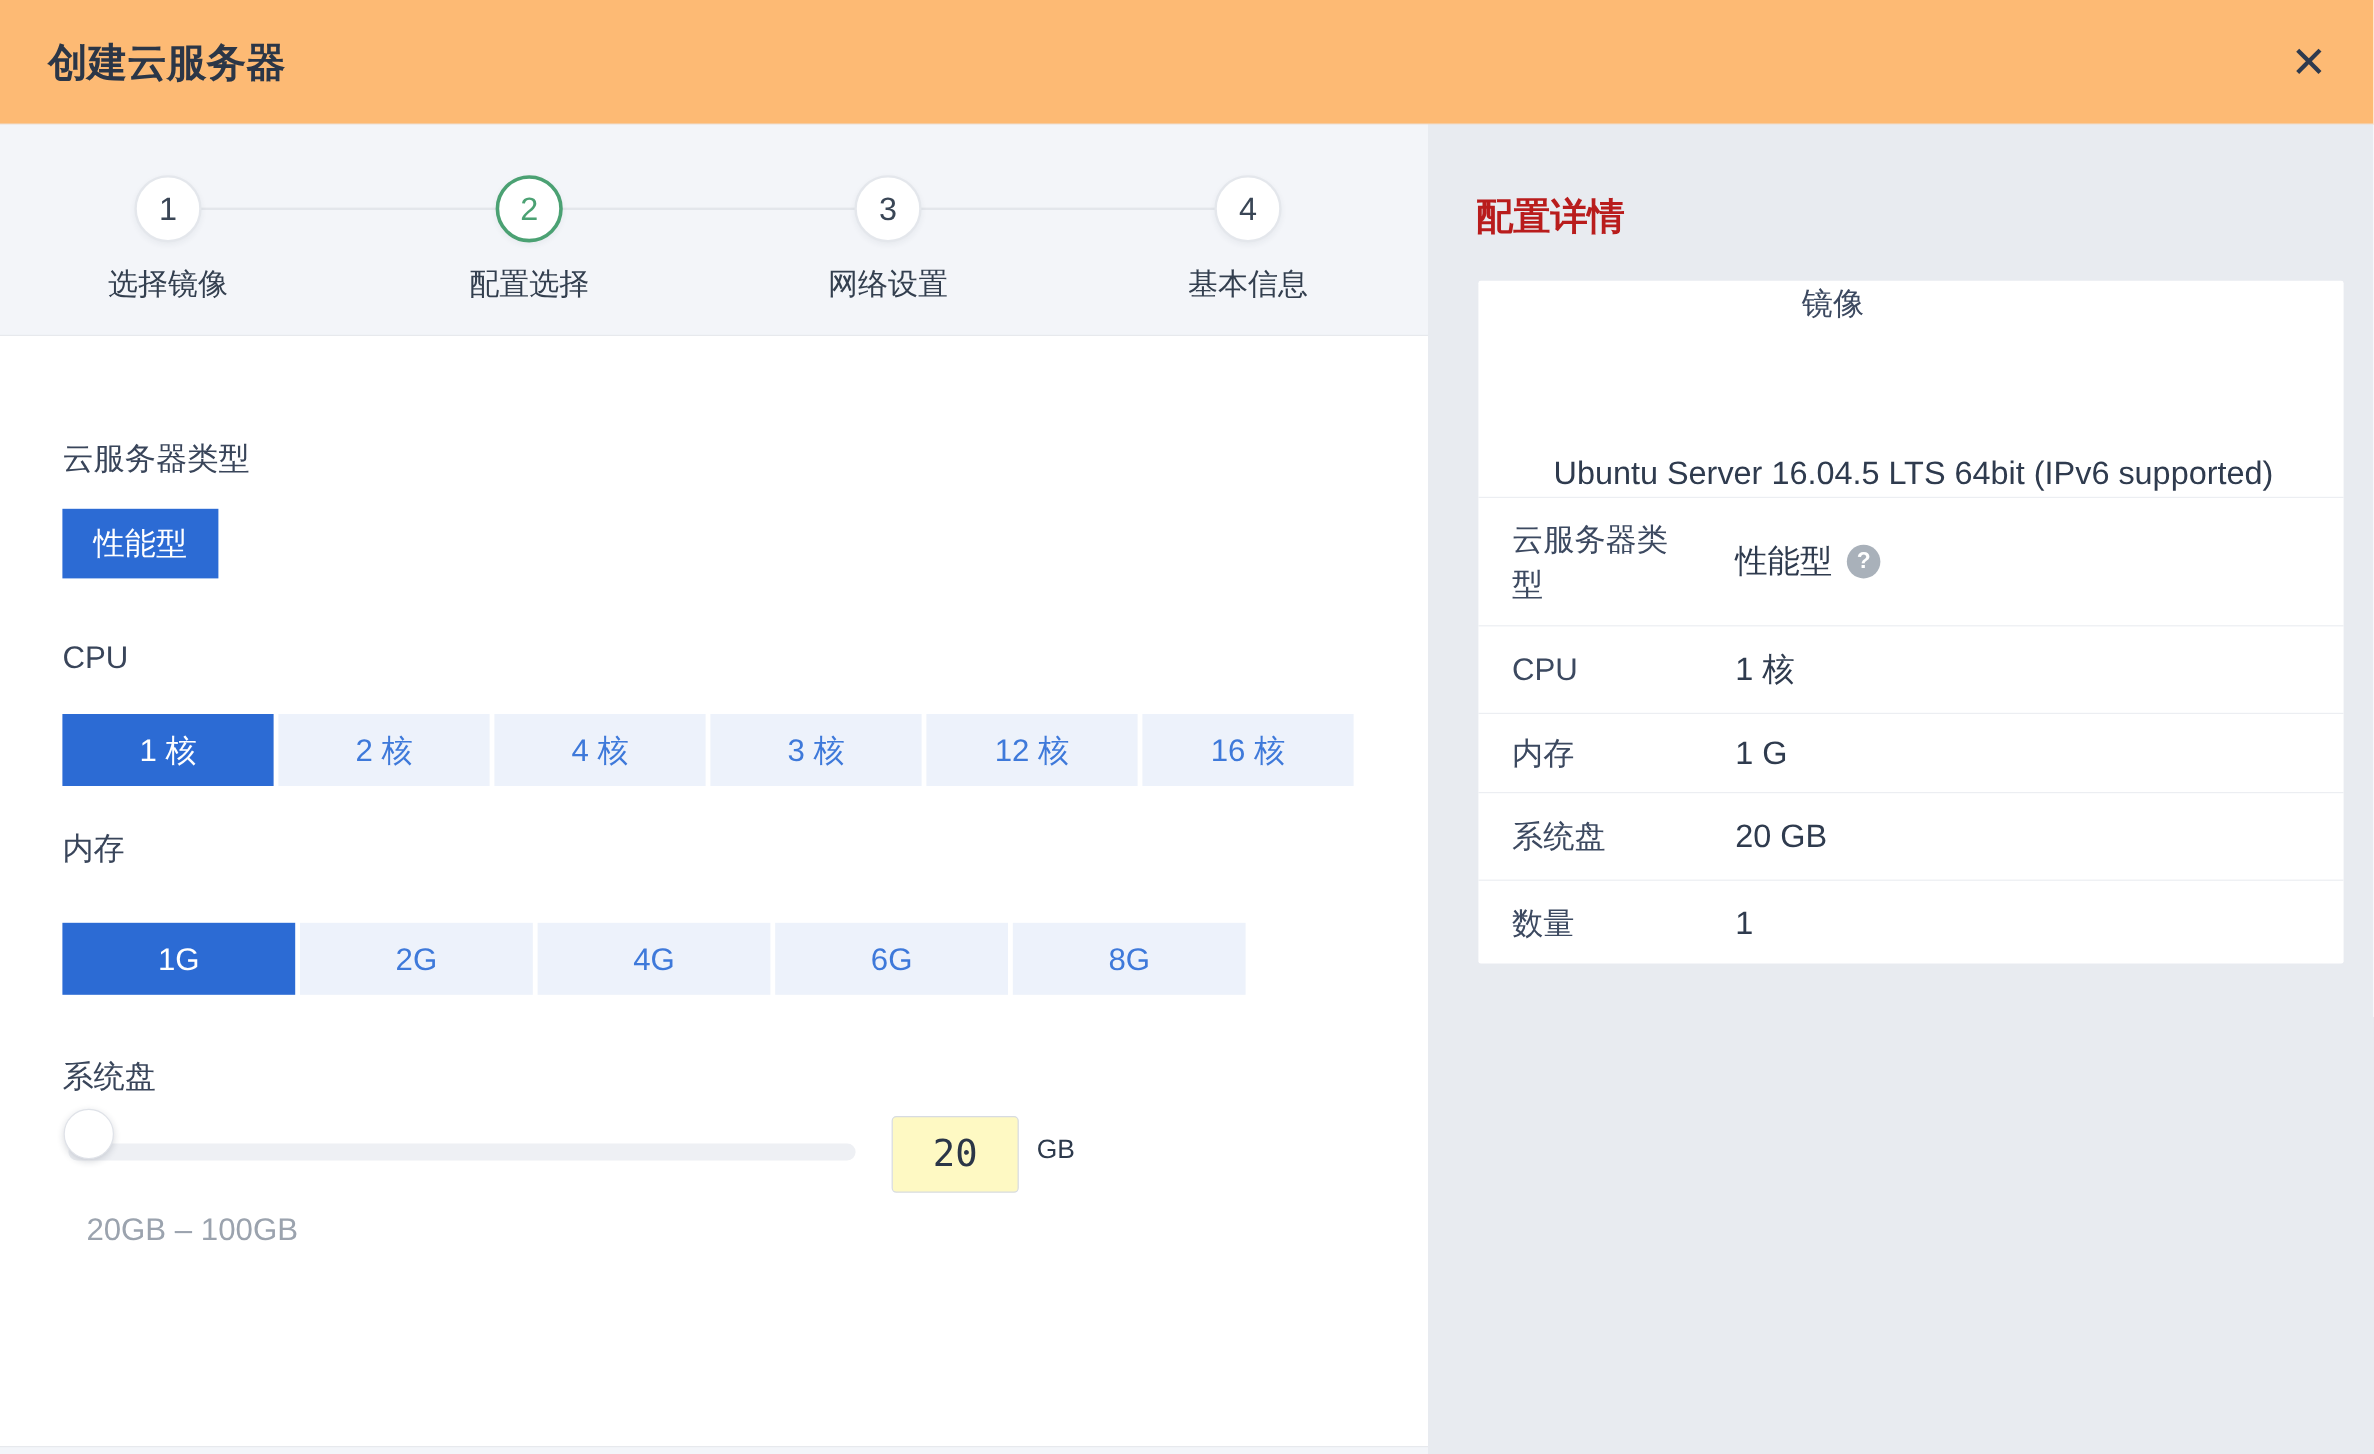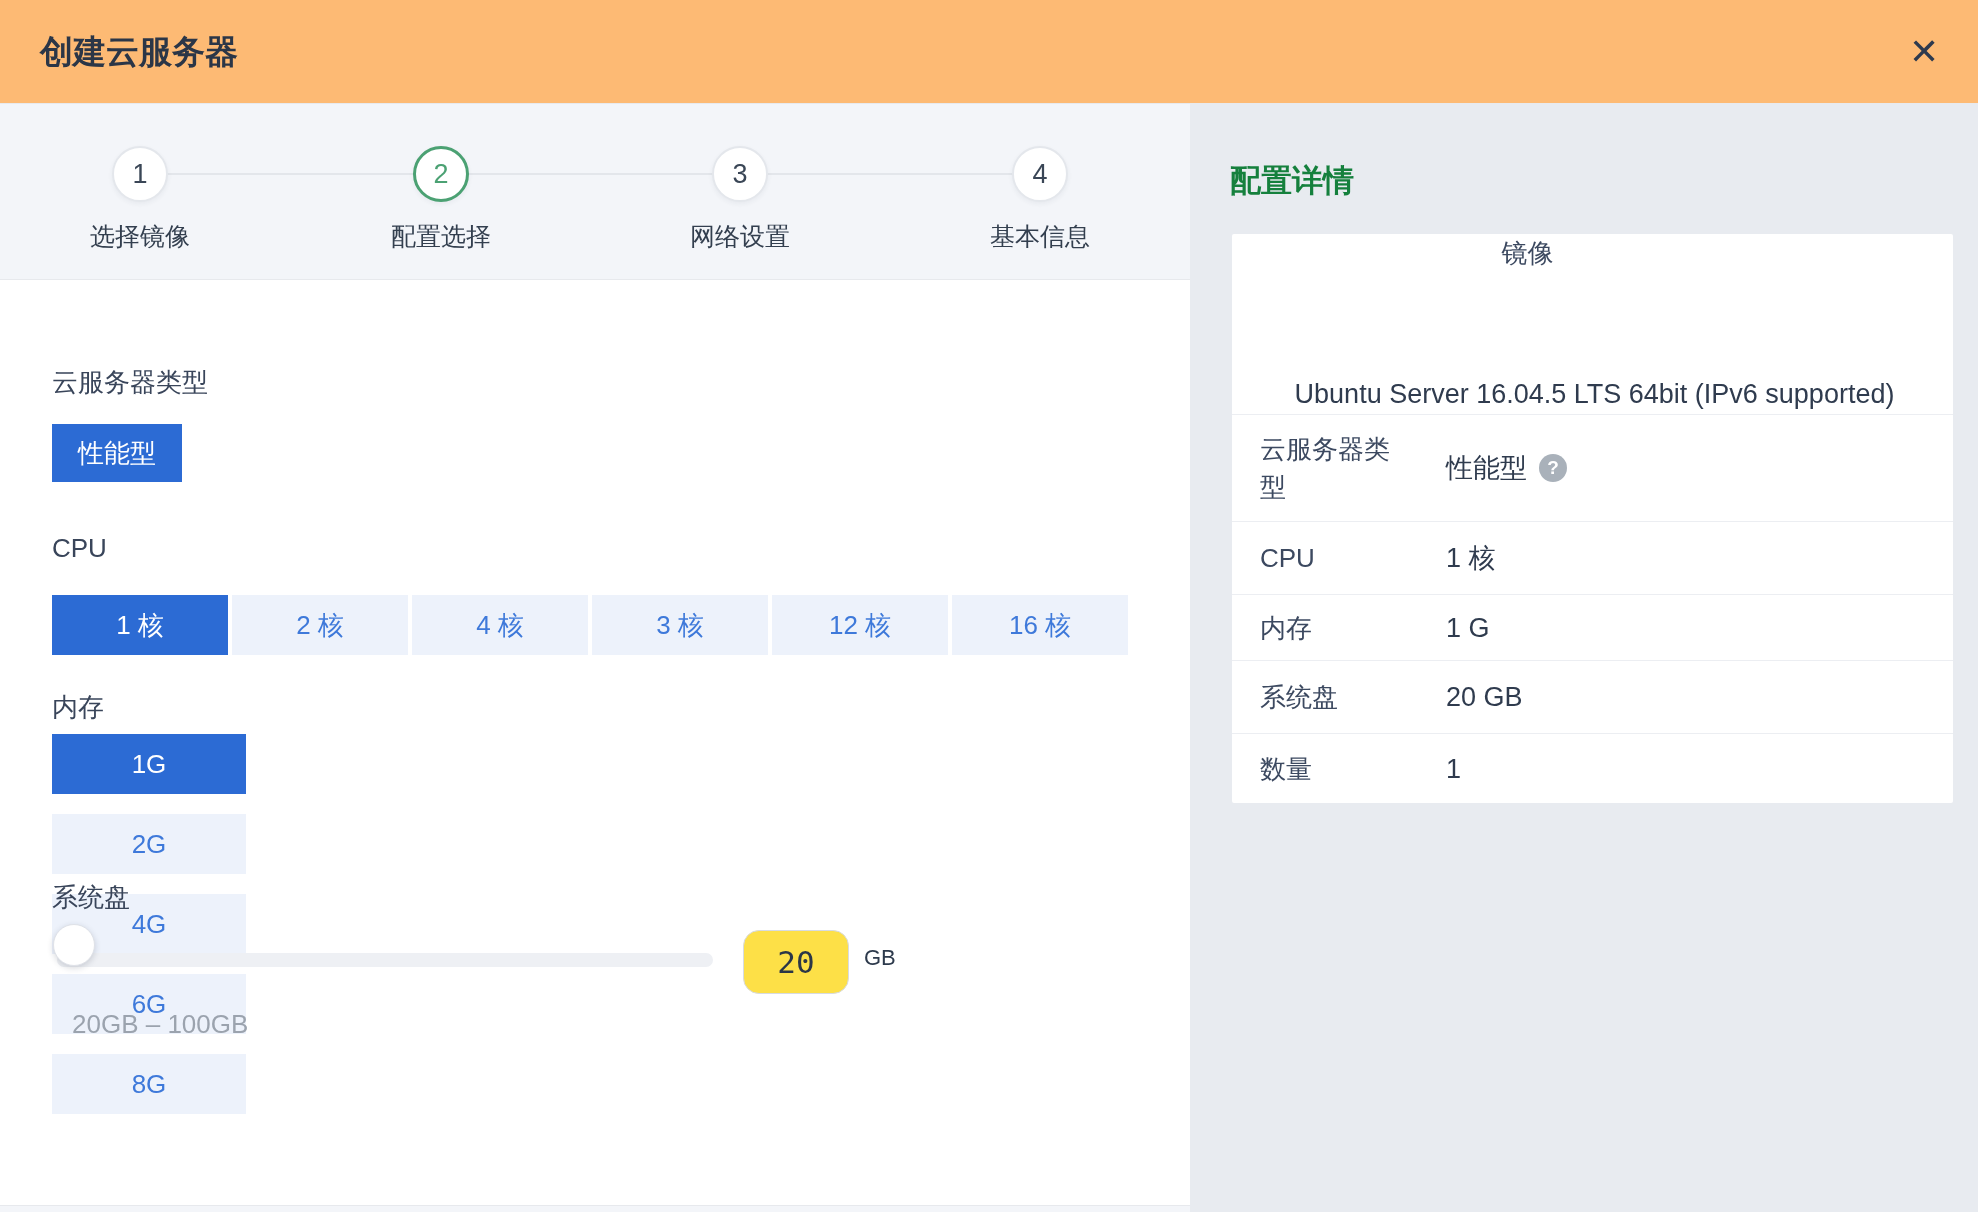--- a/index.html
+++ b/index.html
@@ -50,21 +50,21 @@
 
   .section-label { position:absolute; left:52px; font-size:26px; color:#39455a; }
   #lbl-type   { top:84px; }
   #lbl-cpu    { top:252px; }
   #lbl-mem    { top:409px; }
   #lbl-disk   { top:599px; }
 
   .chip-row { position:absolute; left:52px; display:flex; gap:5px; }
   #chips-server_type { top:143px; }
   #chips-cpu         { top:314px; gap:4px; }
-  #chips-memory      { top:453px; gap:20px;flex-direction:column; }
+  #chips-memory      { top:488px; gap:4px; }
 
   .chip {
     height:60px; display:flex; align-items:center; justify-content:center;
     background:#edf2fb; color:#3e79da; font-size:26px; border:none; cursor:pointer;
     font-family:"Liberation Sans", sans-serif;
   }
   .chip.selected { background:#2c6bd4; color:#ffffff; }
   #chips-server_type .chip { height:58px; padding:0 26px; }
   #chips-cpu .chip    { width:176px; }
   #chips-memory .chip { width:194px; }
@@ -74,21 +74,21 @@
     position:absolute; left:57px; top:672px; width:656px; height:14px;
     background:#eef0f4; border-radius:7px; cursor:pointer;
   }
   #slider-thumb {
     position:absolute; left:53px; top:643px; width:42px; height:42px;
     background:#ffffff; border:1px solid #dfe2e8; border-radius:50%;
     box-shadow:0 2px 6px rgba(30,40,60,0.18); cursor:grab;
   }
   #disk-input {
     position:absolute; left:743px; top:649px; width:106px; height:64px;
-    border:1px solid #d7dbe1; border-radius:16px; background:#fde047;
+    border:1px solid #d7dbe1; border-radius:4px; background:#fef9c3;
     font-family:"DejaVu Sans Mono", monospace; font-size:31px; color:#2b3647;
     text-align:center; outline:none;
   }
   #disk-unit {
     position:absolute; left:864px; top:664px; font-size:22px; color:#2d3a4c;
   }
   #disk-range {
     position:absolute; left:72px; top:728px; font-size:26px; color:#9ba3ae;
   }
 
@@ -96,21 +96,21 @@
     position:absolute; left:0; top:1101px; width:1190px; height:111px;
     background:#f3f5f9; border-top:1px solid #e7e9ed;
   }
 
   
   #right {
     position:absolute; left:1190px; top:104px; width:788px; height:1108px;
     background:#e8ebf0;
   }
   #summary-title {
-    position:absolute; left:40px; top:56px; font-size:31px; font-weight:700; color:#15803d;
+    position:absolute; left:40px; top:56px; font-size:31px; font-weight:700; color:#b91c1c;
   }
   #summary-card {
     position:absolute; left:42px; top:130px; width:721px; background:#ffffff; border-radius:2px;
   }
   .sum-row {
     display:flex; align-items:center; padding:0 24px 0 28px;
     border-bottom:1px solid #eceef2;
   }
   .sum-row:last-child { border-bottom:none; }
   .sum-row:nth-child(1){ min-height:101px;flex-direction:column; }

